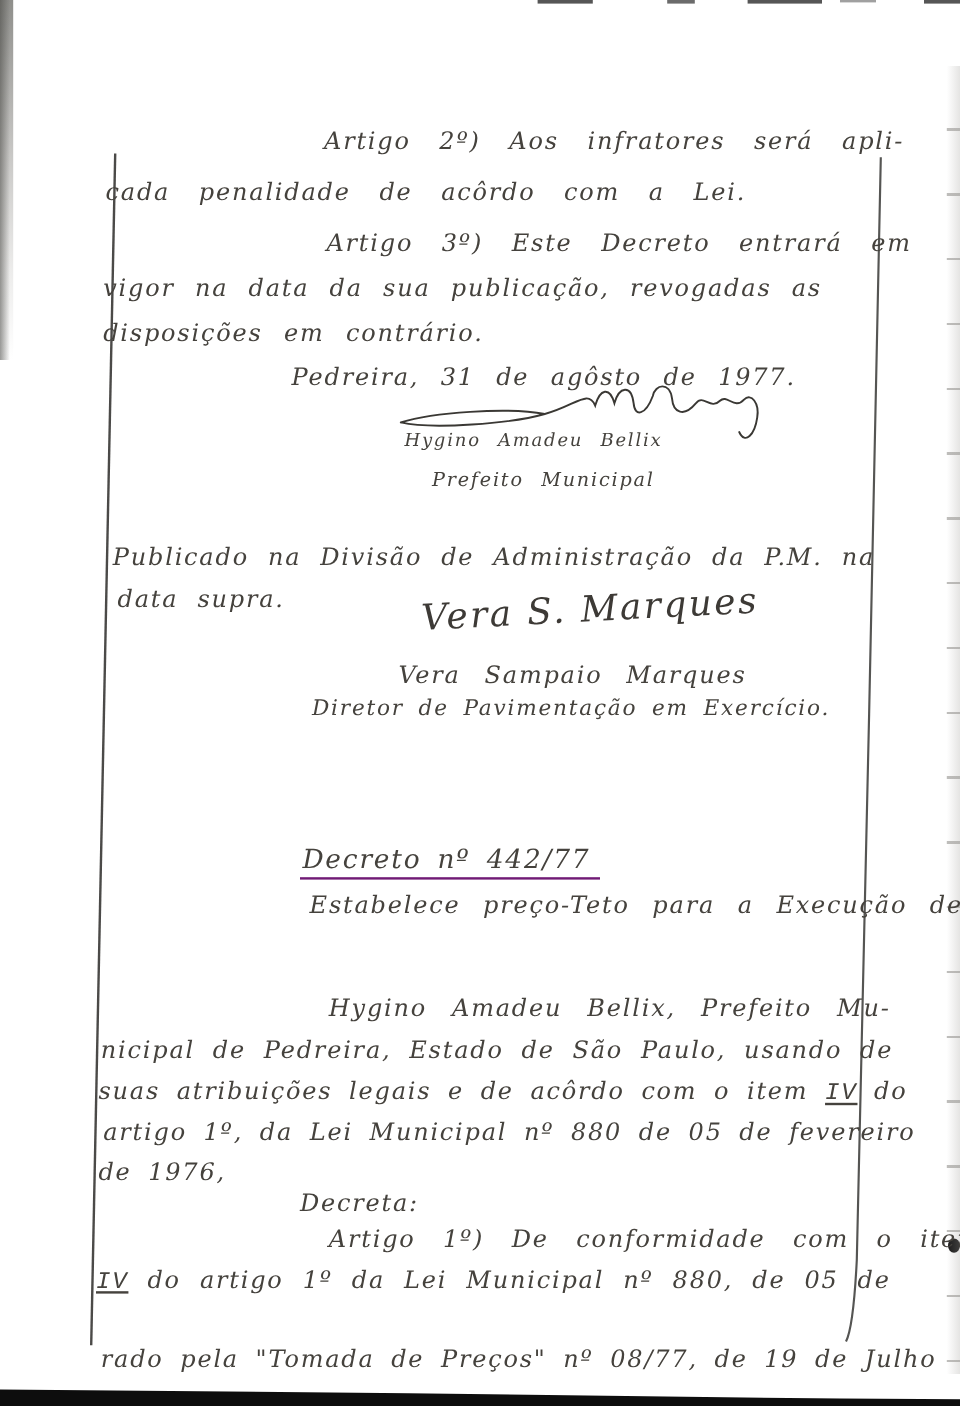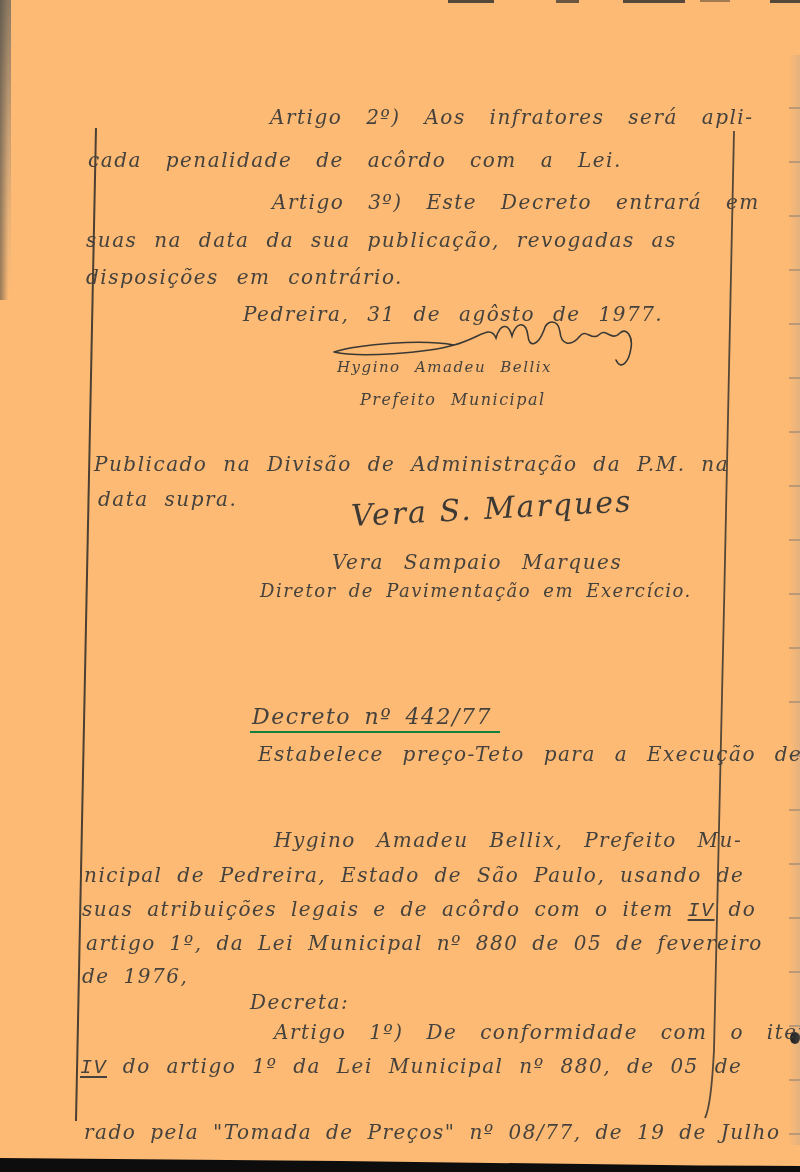--- a/index.html
+++ b/index.html
@@ -1,18 +1,18 @@
 <!DOCTYPE html>
 <html><head>
 <meta charset="utf-8">
 <style>
   html,body{margin:0;padding:0;background:#d8d7d4;}
   .page{
     position:relative;width:800px;height:1172px;overflow:hidden;
-    background:#fdba74;
+    background:#ffffff;
     font-family:"DejaVu Serif", serif;
   }
   .artifacts{position:absolute;left:0;top:0;z-index:1;}
   .left-edge{
     position:absolute;left:0;top:0;width:11px;height:300px;z-index:2;
     background:
       linear-gradient(to right, rgba(70,70,66,.55), rgba(70,70,66,0) 75%),
       linear-gradient(to bottom, rgba(95,95,90,.70), rgba(125,123,118,.40) 45%, rgba(150,148,143,.18) 75%, rgba(150,148,143,0));
   }
   .right-edge{
@@ -21,21 +21,21 @@
       linear-gradient(to right, rgba(160,158,153,0), rgba(160,158,153,.28)),
       repeating-linear-gradient(to bottom, rgba(112,110,105,0) 0 52px, rgba(112,110,105,.45) 52px 54px);
   }
   .hw{
     position:absolute;z-index:3;
     font-style:italic;font-size:20px;line-height:1.3;
     color:#45423d;letter-spacing:1.5px;white-space:nowrap;
   }
   .hw .u{text-decoration:underline;text-underline-offset:3px;font-family:Liberation Mono, monospace;}
   .hw-heading{
-    border-bottom:2px solid #15803d;padding:0 8px 2px 2px;
+    border-bottom:2px solid #701a75;padding:0 8px 2px 2px;
   }
   .sig{position:absolute;z-index:3;}
   .sig-text{
     position:absolute;z-index:3;font-style:italic;font-size:30px;
     color:#3d3a36;letter-spacing:2px;white-space:nowrap;
     transform:rotate(-3deg);transform-origin:left bottom;
   }
 </style>
 </head>
 <body>
@@ -53,21 +53,21 @@
     <ellipse cx="795" cy="1038" rx="5" ry="6" fill="#1a1a1a"></ellipse>
     <path d="M0 1158 L340 1161 L700 1165.5 L800 1166 L800 1172 L0 1172 Z" fill="#0d0d0d"></path>
   </svg>
 
   <div class="left-edge"></div>
   <div class="right-edge"></div>
 
   <div class="hw" style="left:270px;top:104px;word-spacing:16px">Artigo 2º) Aos infratores será apli-</div>
   <div class="hw" style="left:88px;top:147px;word-spacing:16px">cada penalidade de acôrdo com a Lei.</div>
   <div class="hw" style="left:272px;top:189px;word-spacing:16px">Artigo 3º) Este Decreto entrará em</div>
-  <div class="hw" style="left:86px;top:227px;word-spacing:9px">suas na data da sua publicação, revogadas as</div>
+  <div class="hw" style="left:86px;top:227px;word-spacing:9px">vigor na data da sua publicação, revogadas as</div>
   <div class="hw" style="left:86px;top:264px;word-spacing:10px">disposições em contrário.</div>
   <div class="hw" style="left:243px;top:301px;word-spacing:10px">Pedreira, 31 de agôsto de 1977.</div>
 
   <svg class="sig" style="left:330px;top:318px" width="312" height="60" viewBox="0 0 312 60">
     <g stroke="#3a3834" stroke-width="1.6" fill="none" stroke-linecap="round">
       <path d="M4 34 C30 26 92 21 124 27 C96 35 30 40 4 34"></path>
       <path d="M124 27 C150 20 160 6 166 20 C170 6 178 4 182 18 C186 4 196 2 198 18 C199 30 208 28 214 12 C216 2 228 0 230 14 C231 26 240 30 250 18 C256 10 262 24 270 16 C276 10 282 24 290 15 C296 9 303 18 301 30 C299 44 291 53 286 42"></path>
     </g>
   </svg>
 

